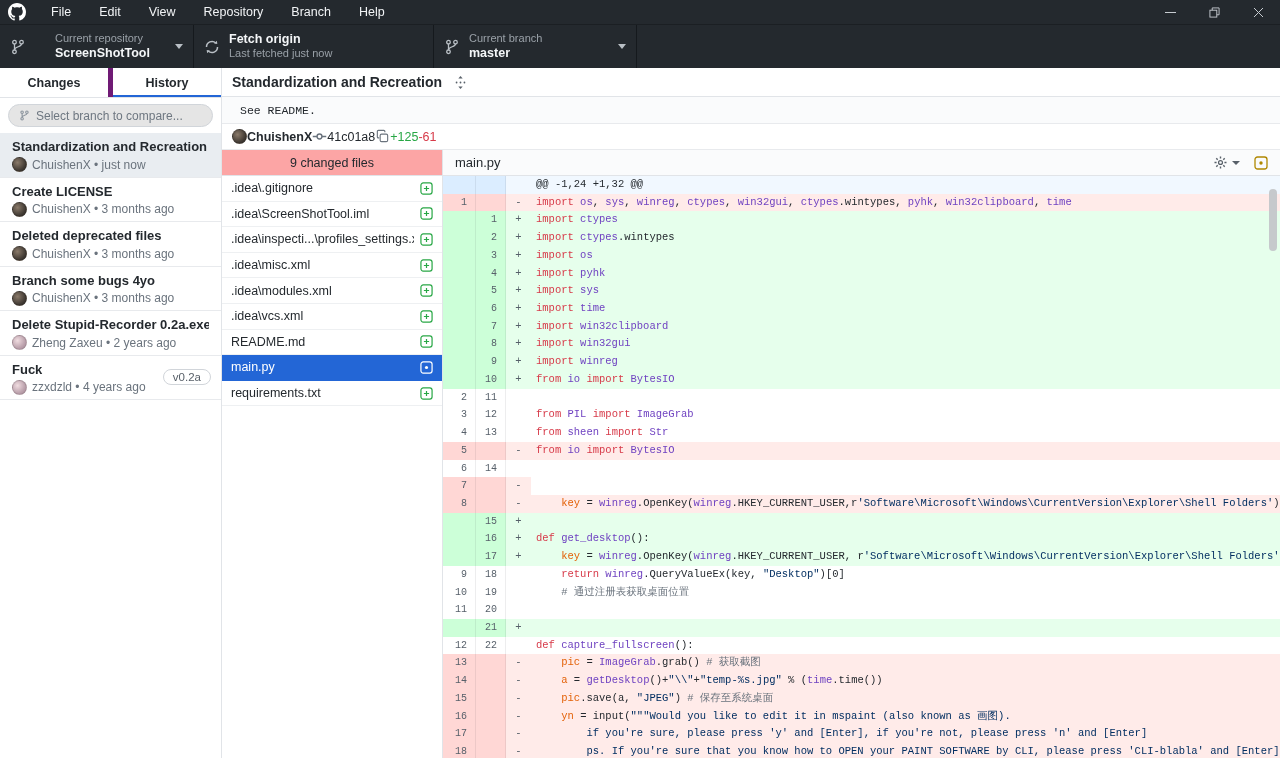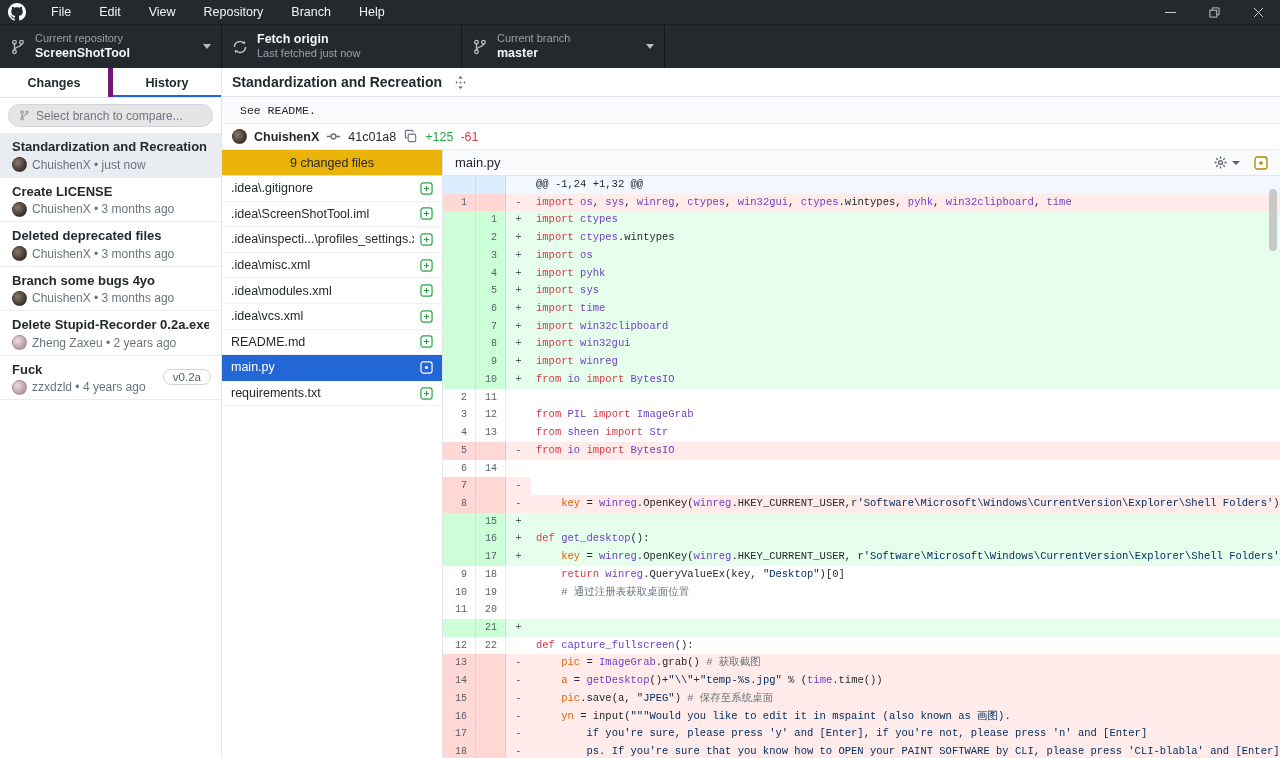--- a/index.html
+++ b/index.html
@@ -10,21 +10,21 @@
   .titlebar { height:25px; background:#24292e; display:flex; align-items:center; border-bottom:1px solid #1b1f23; }
   .gh-logo { width:18px; height:18px; margin:0 11px 0 8px; color:#fff; }
   .menu { display:flex; align-items:center; height:100%; }
   .menu-item { color:#f2f4f6; font-size:12.5px; padding:0 14px; height:100%; display:flex; align-items:center; cursor:default; }
   .win-controls { margin-left:auto; display:flex; height:100%; }
   .win-btn { width:44px; height:100%; display:flex; align-items:center; justify-content:center; color:#c7ccd1; }
 
   
   .toolbar { height:43px; background:#24292e; display:flex; }
   .tool-btn { display:flex; align-items:center; padding:0 10px; border-right:1px solid #15191d; position:relative; }
-  .tool-btn.repo { width:222px; }
+  .tool-btn.repo { width:194px;gap:20px; }
   .tool-btn.branch { width:203px; }
   .tool-btn.fetch { width:240px; }
   .tool-icon { width:16px; height:16px; color:#b9bfc5; margin-right:9px; flex:none; }
   .tool-text { display:flex; flex-direction:column; line-height:1.25; min-width:0; }
   .tool-label { font-size:11px; color:#9aa1a8; }
   .tool-value { font-size:12.5px; font-weight:bold; color:#f4f6f8; }
   .tool-chevron { margin-left:auto; width:0; height:0; border-left:4px solid transparent; border-right:4px solid transparent; border-top:5px solid #b9bfc5; }
 
   
   .app-body { display:flex; height:690px; }
@@ -49,30 +49,30 @@
   .avatar { width:15px; height:15px; border-radius:50%; flex:none; border:1px solid rgba(0,0,0,.12); }
   .avatar.dark { background:radial-gradient(circle at 35% 35%, #8a7a6a, #3c3630 70%); }
   .avatar.pink { background:radial-gradient(circle at 35% 35%, #f0dce0, #b59aa6 70%); }
   .badge { position:absolute; right:10px; top:13px; font-size:11.5px; color:#586069; border:1px solid #d1d5da; border-radius:10px; padding:1px 9px; background:#fff; }
 
   
   .commit-header { height:29px; display:flex; align-items:center; padding:0 10px; border-bottom:1px solid #e1e4e8; background:#fff; }
   .commit-header .title { font-size:14px; font-weight:bold; }
   .expand-icon { width:15px; height:15px; color:#586069; margin-left:11px; }
   .commit-desc { height:27px; display:flex; align-items:center; padding:0 18px; background:#fafbfc; border-bottom:1px solid #e8eaed; font-family:"Liberation Mono", monospace; font-size:11.5px; color:#24292e; }
-  .commit-meta { height:26px; display:flex; align-items:center; gap:7px; padding:0 10px; border-bottom:1px solid #e8eaed; font-size:12.5px; }
+  .commit-meta { height:26px; display:flex; align-items:center; padding:0 10px; border-bottom:1px solid #e8eaed; font-size:12.5px; }
   .commit-meta .author { font-weight:600; }
   .meta-icon { width:15px; height:15px; color:#6a737d; }
   .sha { color:#24292e; }
   .adds { color:#28a745; }
   .dels { color:#d73a49; }
 
   .panes { flex:1; display:flex; min-height:0; }
   .file-pane { width:221px; flex:none; border-right:1px solid #e1e4e8; display:flex; flex-direction:column; }
-  .file-pane-header { height:26px; flex:none; display:flex; align-items:center; justify-content:center; font-size:12.5px; color:#24292e; border-bottom:1px solid #e1e4e8; background:#eab308; }
+  .file-pane-header { height:26px; flex:none; display:flex; align-items:center; justify-content:center; font-size:12.5px; color:#24292e; border-bottom:1px solid #e1e4e8; background:#fca5a5; }
   .file-row { height:25.6px; display:flex; align-items:center; padding:0 9px; border-bottom:1px solid #eef0f2; font-size:12.5px; color:#24292e; }
   .file-row .fname { flex:1; white-space:nowrap; overflow:hidden; }
   .file-row .ficon { width:13px; height:13px; flex:none; margin-left:6px; }
   .ficon.added { color:#28a745; }
   .ficon.modified { color:#b08800; }
   .file-row.selected { background:#2366d6; color:#fff; border-bottom-color:#2366d6; }
   .file-row.selected .ficon { color:#fff; }
 
   
   .diff-pane { flex:1; display:flex; flex-direction:column; min-width:0; }

